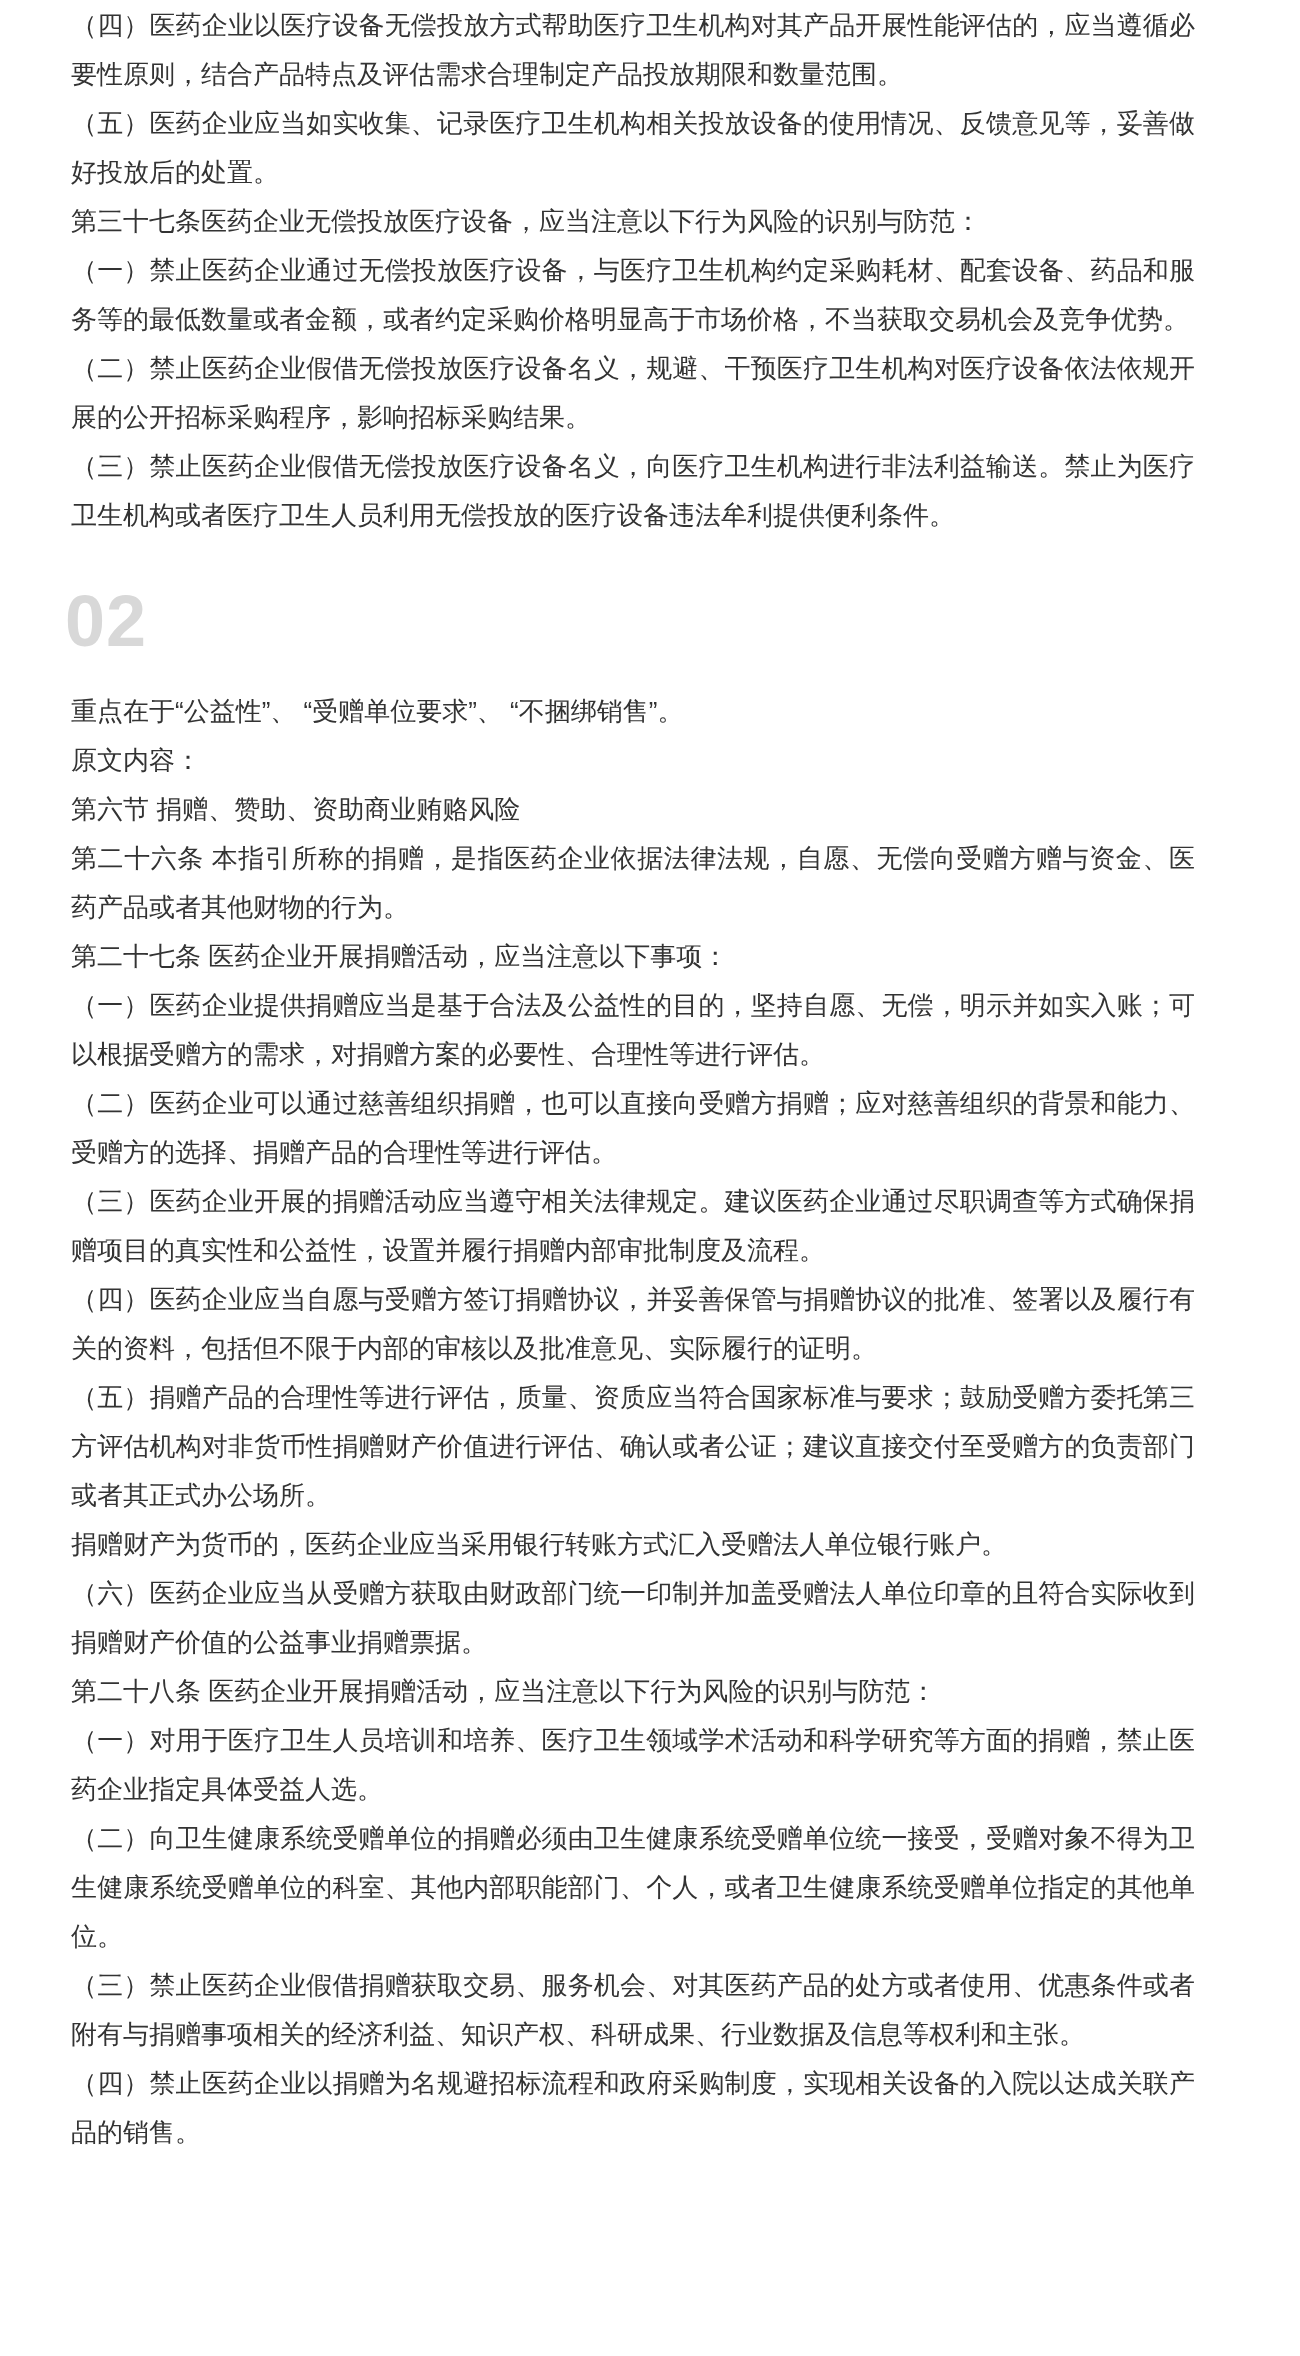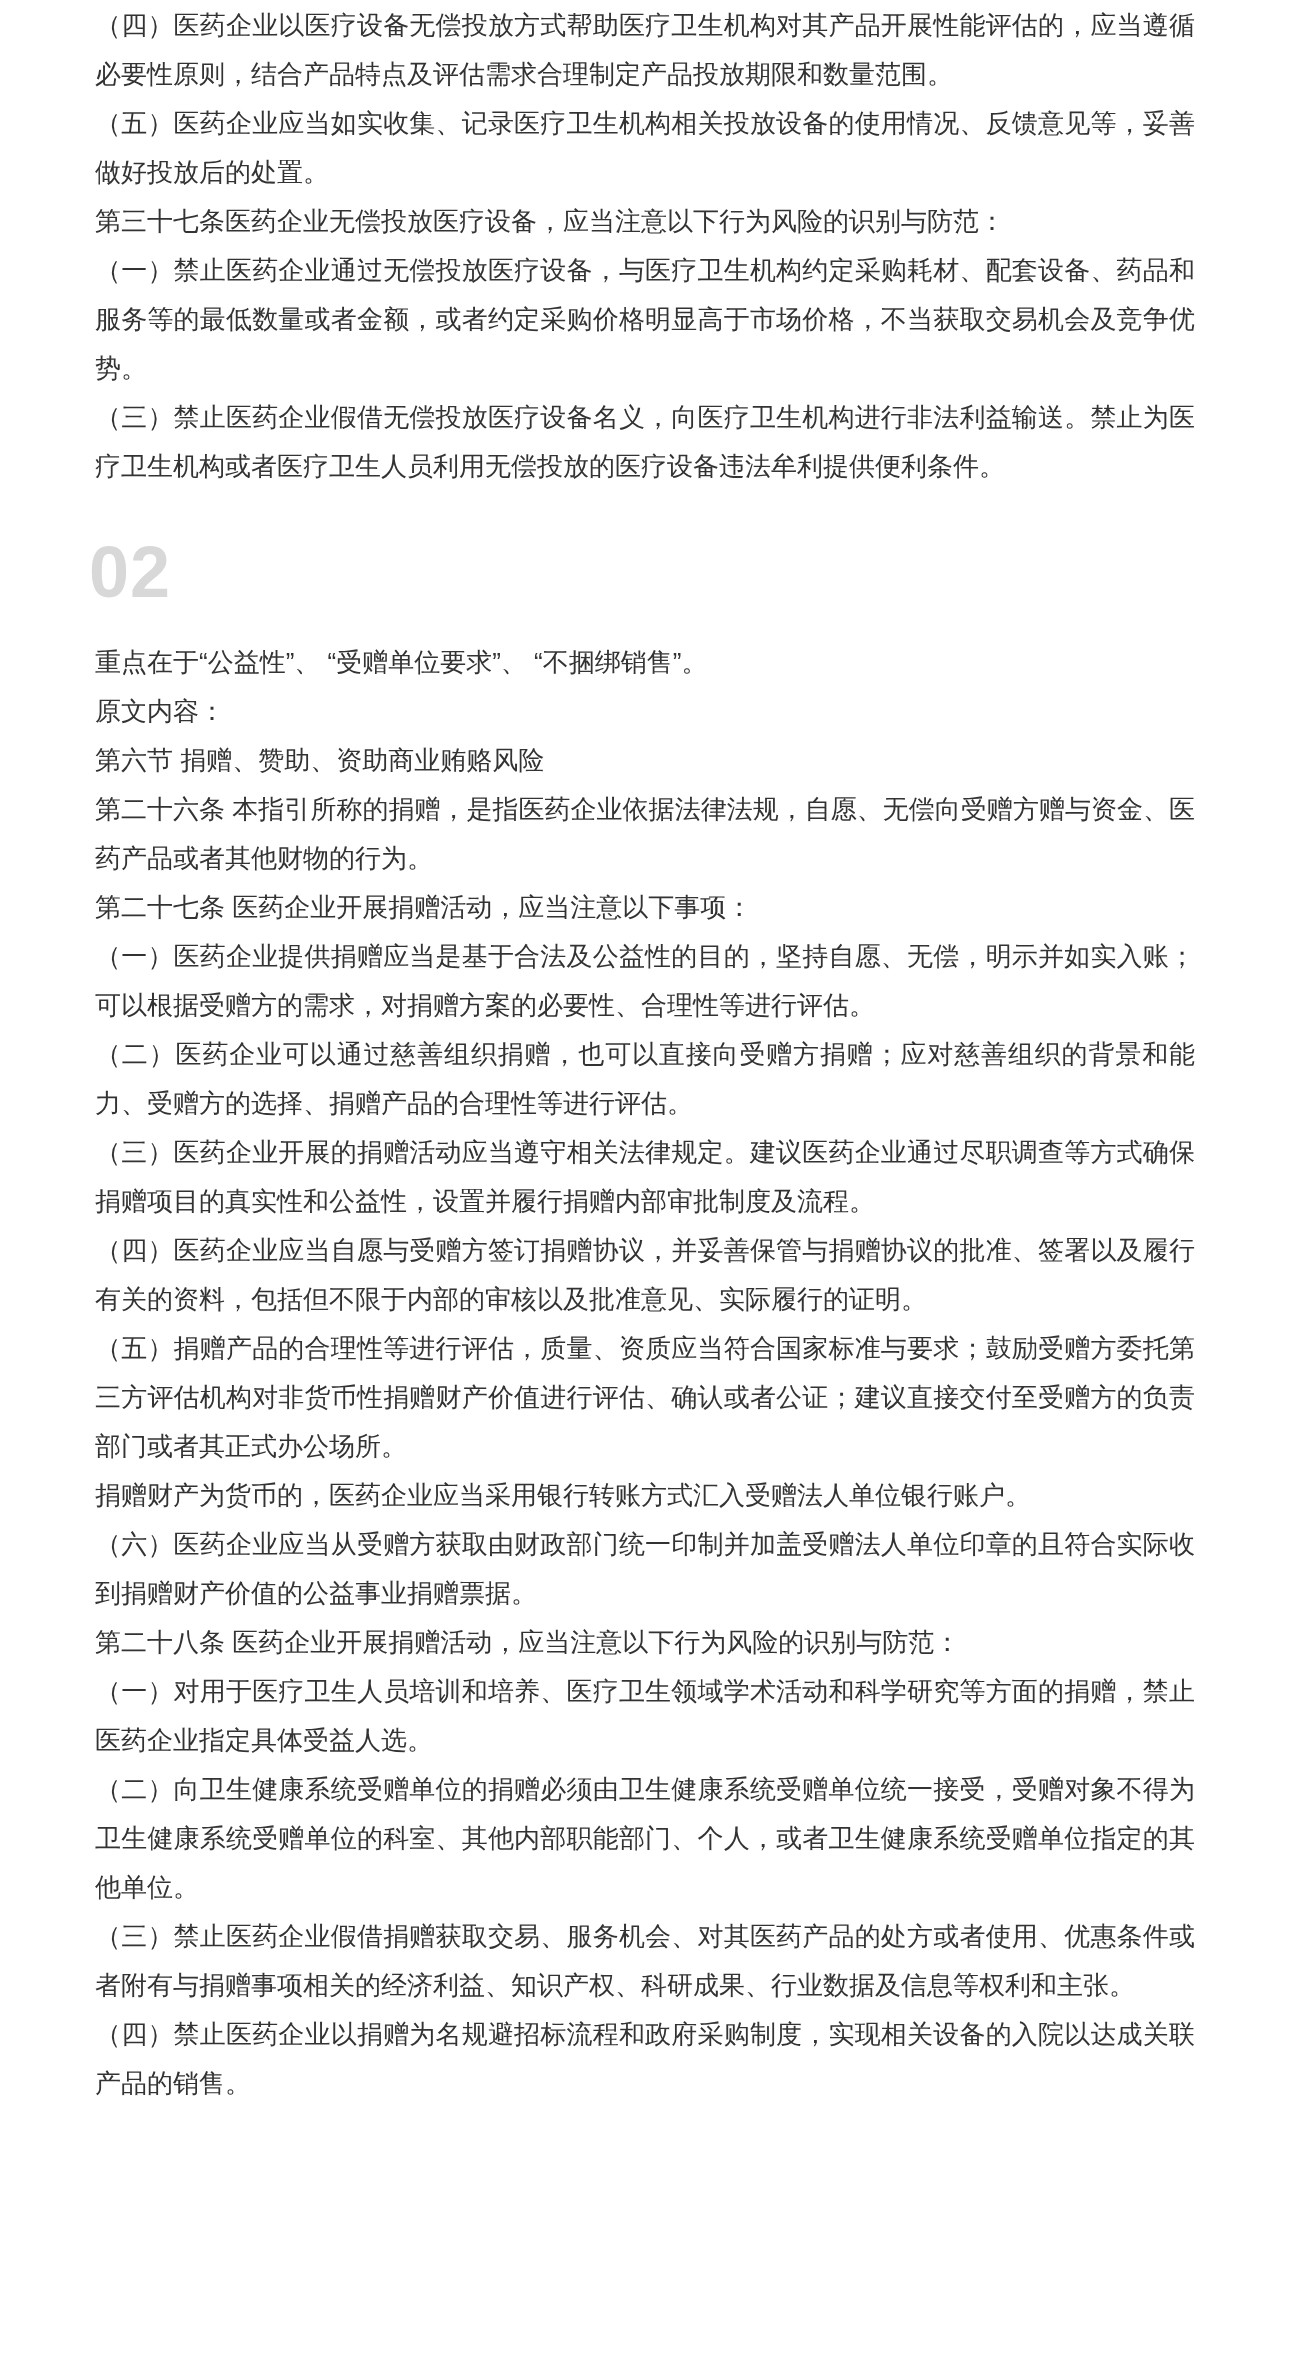--- a/index.html
+++ b/index.html
@@ -7,21 +7,21 @@
     padding: 0;
     background: #ffffff;
   }
   body {
     width: 1300px;
     min-height: 2356px;
   }
   .doc {
     box-sizing: border-box;
     width: 1300px;
-    padding: 1px 105px 2px 95px;
+    padding: 1px 105px 2px 71px;
     font-family: "Liberation Sans", "DejaVu Sans", sans-serif;
     font-size: 26px;
     line-height: 49px;
     color: #333333;
     text-align: justify;
   }
   .doc p {
     margin: 0;
     text-justify: inter-ideograph;
     word-break: normal;
@@ -51,20 +51,21 @@
 </head>
 <body>
 
 <main class="doc">
 
   <section>
       <p>（四）医药企业以医疗设备无偿投放方式帮助医疗卫生机构对其产品开展性能评估的，应当遵循必要性原则，结合产品特点及评估需求合理制定产品投放期限和数量范围。</p>
       <p>（五）医药企业应当如实收集、记录医疗卫生机构相关投放设备的使用情况、反馈意见等，妥善做好投放后的处置。</p>
       <p>第三十七条医药企业无偿投放医疗设备，应当注意以下行为风险的识别与防范：</p>
       <p>（一）禁止医药企业通过无偿投放医疗设备，与医疗卫生机构约定采购耗材、配套设备、药品和服务等的最低数量或者金额，或者约定采购价格明显高于市场价格，不当获取交易机会及竞争优势。</p>
+      <p>（二）禁止医药企业假借无偿投放医疗设备名义，规避、干预医疗卫生机构对医疗设备依法依规开展的公开招标采购程序，影响招标采购结果。</p>
       <p>（三）禁止医药企业假借无偿投放医疗设备名义，向医疗卫生机构进行非法利益输送。禁止为医疗卫生机构或者医疗卫生人员利用无偿投放的医疗设备违法牟利提供便利条件。</p>
     </section>
 
   <header class="sec-header">
     <span class="sec-num">02</span>
   </header>
 
   <section>
       <p>重点在于“公益性”、 “受赠单位要求”、 “不捆绑销售”。</p>
       <p>原文内容：</p>

